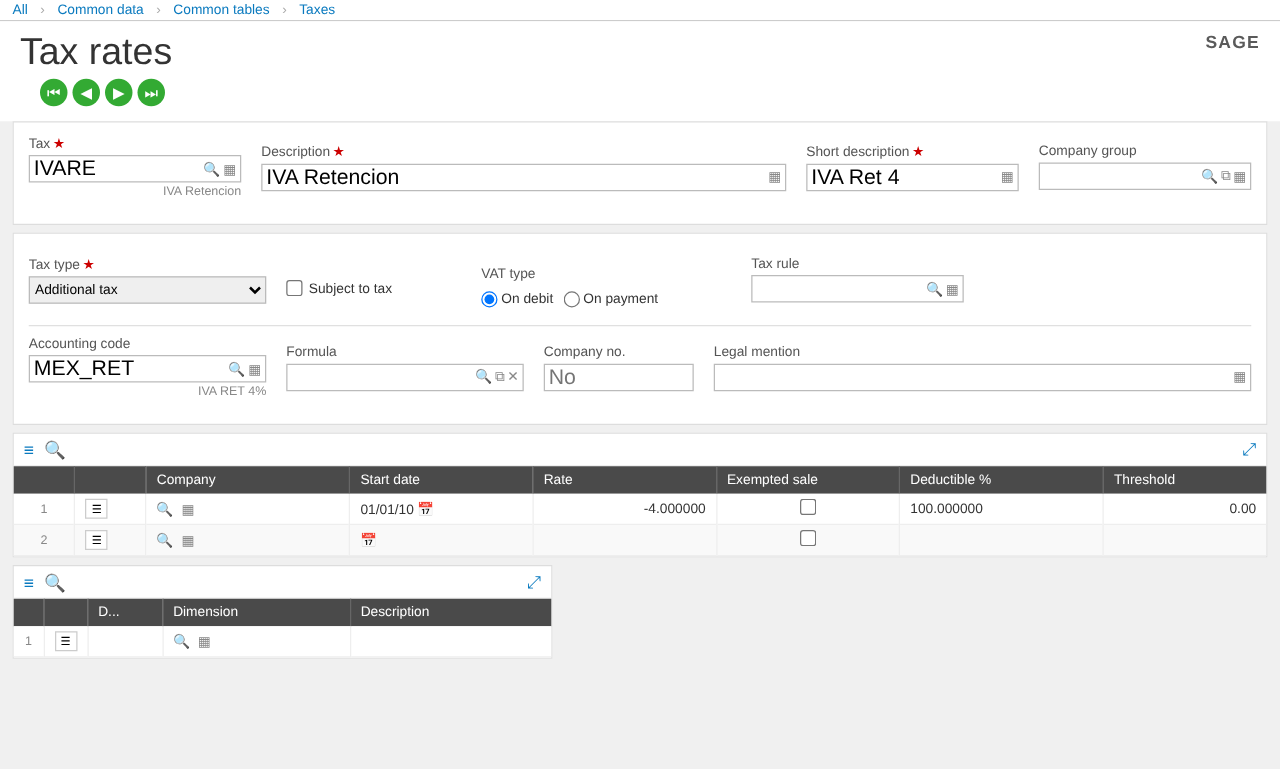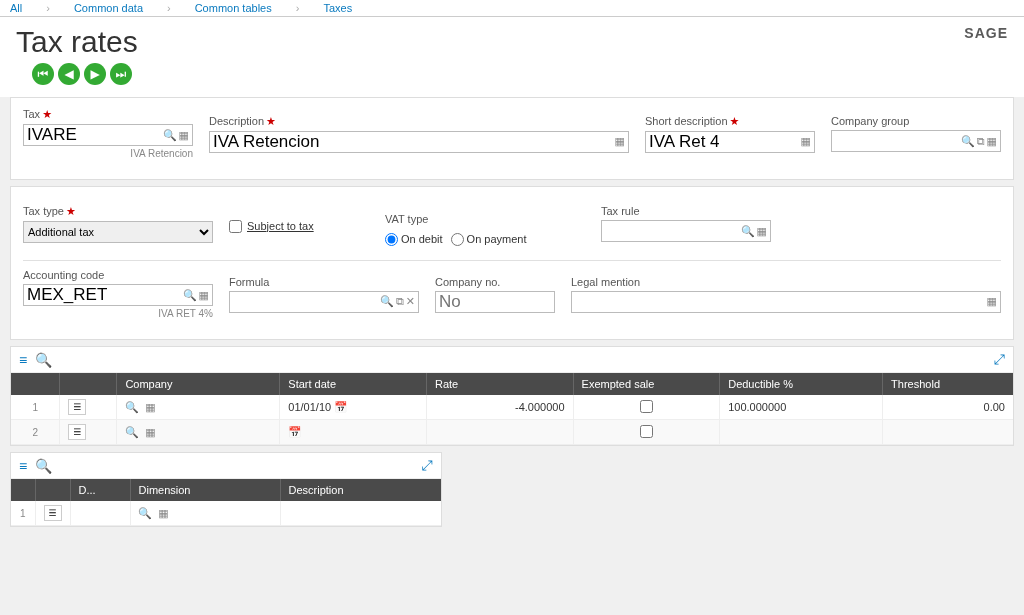--- a/index.html
+++ b/index.html
@@ -8,21 +8,21 @@
       font-size: 12px;
       background: #f0f0f0;
       color: #333;
     }
     .top-bar {
       background: #fff;
       border-bottom: 1px solid #ccc;
       padding: 2px 10px;
       display: flex;
       align-items: center;
-      gap: 22px;
+      gap: 8px;
       font-size: 11px;
       color: #555;
     }
     .top-bar span { color: #0a7abf; cursor: pointer; }
     .top-bar .sep { color: #aaa; margin: 0 2px; }
     .header-row {
       background: #fff;
       padding: 8px 16px 4px 16px;
       display: flex;
       justify-content: space-between;
@@ -128,25 +128,24 @@
     }
     .radio-group label {
       display: flex;
       align-items: center;
       gap: 3px;
       font-size: 11px;
       cursor: pointer;
     }
     .checkbox-wrap {
       display: flex;
-      align-items: flex-start;
+      align-items: center;
       gap: 5px;
       height: 22px;
       font-size: 11px;
-      text-decoration: underline;
     }
     .table-section {
       background: #fff;
       border: 1px solid #ddd;
       margin-bottom: 6px;
     }
     .table-toolbar {
       display: flex;
       align-items: center;
       padding: 4px 8px;

